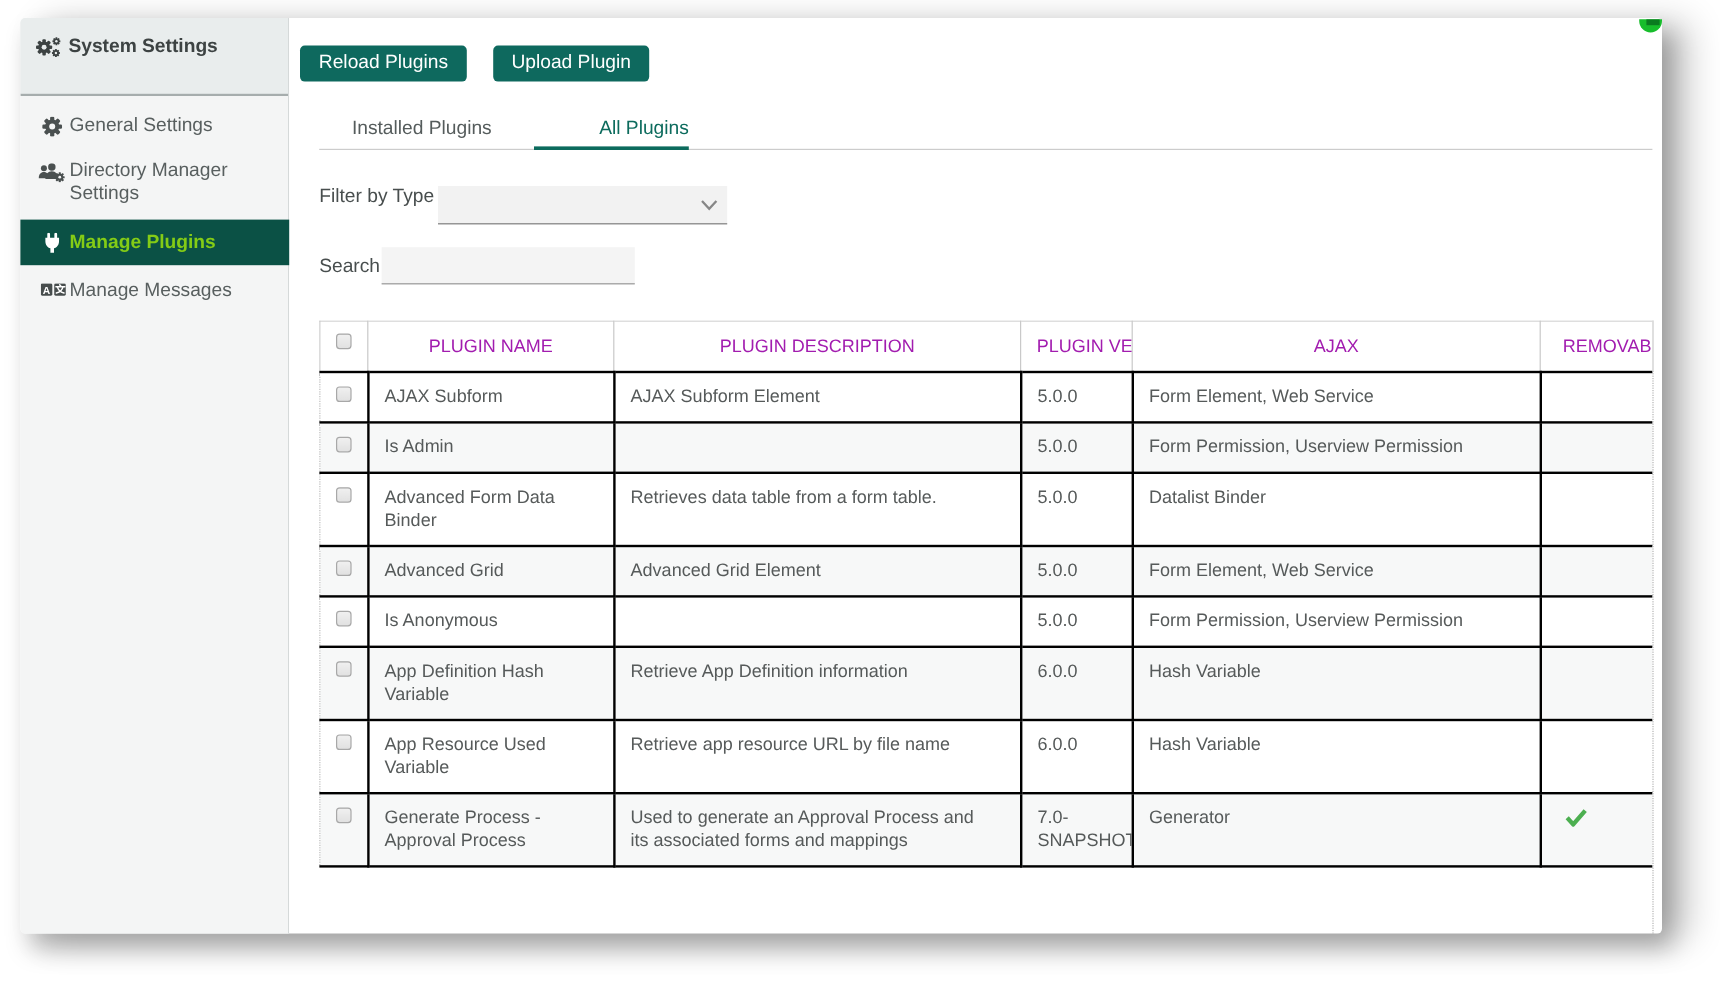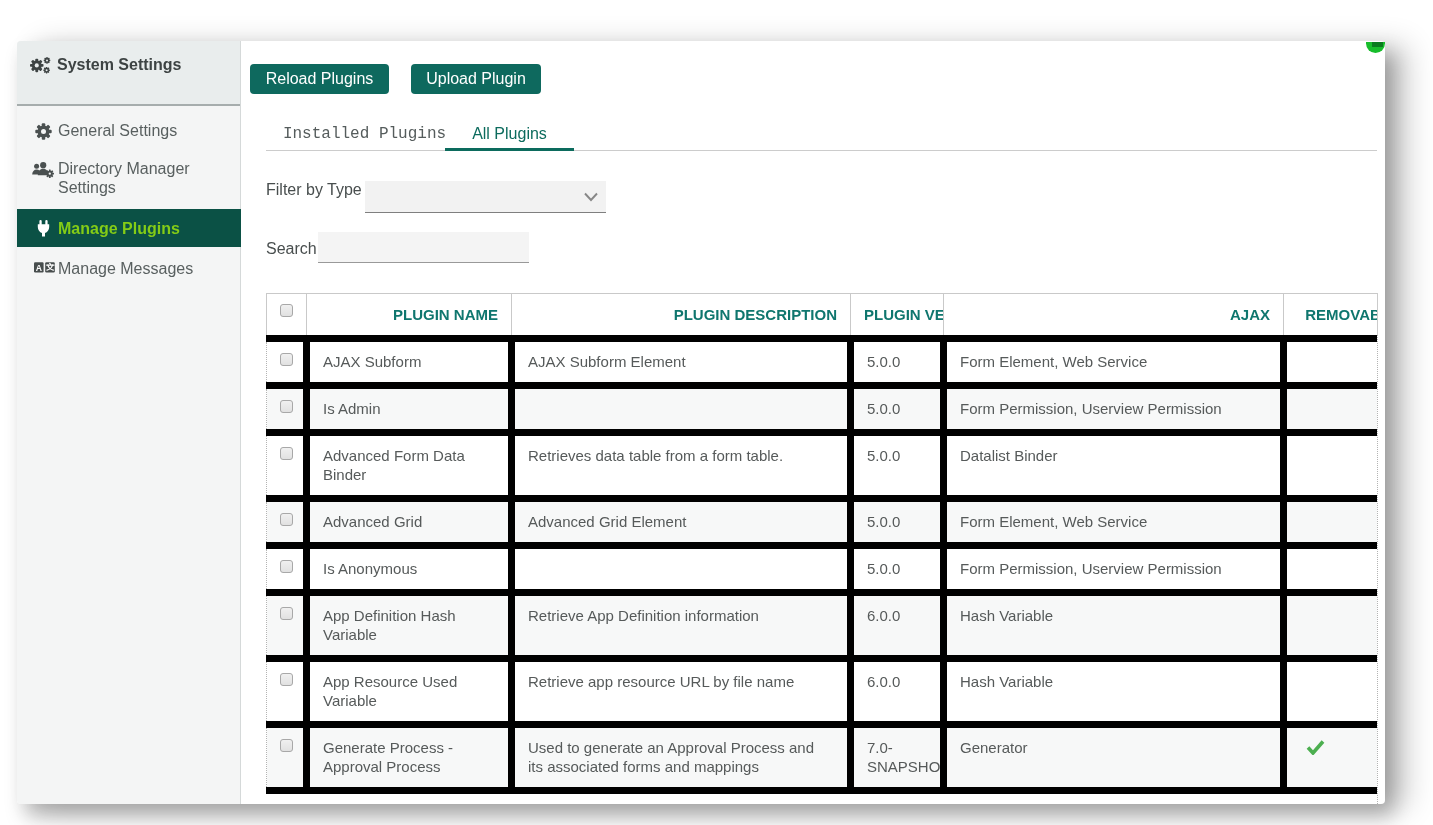--- a/index.html
+++ b/index.html
@@ -1,50 +1,49 @@
 <!DOCTYPE html>
 <html><head>
 <meta charset="utf-8">
 <style>
 * { margin:0; padding:0; box-sizing:border-box; }
 html,body { width:1433px; height:825px; background:#ffffff; font-family:"Liberation Sans", sans-serif; overflow:hidden; }
 .card {
   position:absolute; left:17px; top:15px; width:1368px; height:763px;
   background:#ffffff; border-radius:4px;
   box-shadow: 8px 12px 20px rgba(0,0,0,0.26), 22px 4px 30px rgba(0,0,0,0.20);
-  margin-top: 26px;
 }
 
 .sidebar { position:absolute; left:0; top:0; width:224px; height:763px; background:#f4f5f5; border-right:1px solid #d5d9d9; border-radius:4px 0 0 4px; }
 .side-header { position:absolute; left:0; top:0; width:100%; height:65px; background:#e9eded; border-bottom:2px solid #a6adad; border-radius:4px 0 0 0; }
 .side-header .ttl { position:absolute; left:40px; top:15px; font-size:16px; font-weight:bold; color:#3d4343; }
 .side-header svg { position:absolute; left:13px; top:14px; }
 .mi { position:absolute; left:0; width:224px; font-size:16px; color:#585f5f; }
 .mi .txt { position:absolute; left:41px; top:0; line-height:19px; }
 .mi svg { position:absolute; left:18px; }
 .mi-sel { background:#0b5145; color:#84cc16; font-weight:bold; }
 .gdot { position:absolute; left:1349px; top:1px; width:19px; height:11px; border-radius:0 0 10px 10px; background:#17bd2b; overflow:hidden; }
 .gdot:after { content:""; position:absolute; left:6px; top:0; width:11px; height:5px; background:#0a7b1f; }
 .btn { position:absolute; top:23px; height:30px; background:#0e695e; border-radius:4px; color:#fff; font-size:16px; font-weight:normal; text-align:center; line-height:30px; }
 .btn1 { left:233px; width:139px; }
 .btn2 { left:394px; width:130px; }
 .tabs { position:absolute; left:249px; top:78px; width:1111px; height:32px; border-bottom:1px solid #cccccc; }
 .tab { position:absolute; top:0; height:32px; font-size:16px; text-align:center; line-height:30px; color:#555c5c; }
-.tab1 { left:13px; width:171px;font-family:Liberation Mono, monospace; }
-.tab2 { left:179px; width:129px; color:#0c6b5d; border-bottom:3px solid #0c6b5d; }
+.tab1 { left:0; width:171px; }
+.tab2 { left:179px; width:129px; color:#0c6b5d; border-bottom:3px solid #0c6b5d;text-align:right; }
 .lbl { position:absolute; font-size:16px; color:#484e4e; }
 .sel { position:absolute; left:348px; top:140px; width:241px; height:32px; background:#f2f2f2; border-bottom:1px solid #7f7f7f; }
 .sel svg { position:absolute; right:7px; top:9px; }
 .inp { position:absolute; left:301px; top:191px; width:211px; height:31px; background:#f4f4f4; border-bottom:1px solid #999999; }
 .twrap { position:absolute; left:249px; top:252px; width:1111px; height:511px; overflow:hidden; }
 .dotline { position:absolute; left:1360px; top:294px; height:469px; width:1px; border-left:1px dotted #b3b3b3; }
 .solidline { position:absolute; left:1360px; top:252px; height:42px; width:1px; border-left:1px solid #cbcbcb; }
 table { border-collapse:collapse; table-layout:fixed; width:1147px; }
-th { font-size:15px; font-weight:bold; color:#0f766e; text-align:right; padding:11px 13px; border:1px solid #c9c9c9; background:#fff; line-height:19px; white-space:nowrap; overflow:hidden; }
-td { font-size:15px; color:#565a5a; padding:10px 13px 11px; border:7px solid #000000; line-height:19px; vertical-align:top; overflow:hidden; }
+th { font-size:15px; font-weight:normal; color:#a21caf; text-align:center; padding:11px 13px; border:1px solid #c9c9c9; background:#fff; line-height:19px; white-space:nowrap; overflow:hidden; }
+td { font-size:15px; color:#565a5a; padding:10px 13px 11px; border:2px solid #000000; line-height:19px; vertical-align:top; overflow:hidden; }
 td.dcell { padding-right:26px; }
 tbody tr:nth-child(even) td { background:#f7f8f8; }
 tbody td:first-child { border-left:1px dotted #b3b3b3; }
 .cb { width:13px; height:13px; border:1px solid #a8a8a8; border-radius:3px; background:linear-gradient(#f0f0f0,#e1e1e1); margin:1px 0 0 0; }
 td.ckc { padding-top:10px; } th.ckc { padding-top:9px; vertical-align:top; }
 .chk { display:block; margin:1px 0 0 6px; }
 </style>
 </head>
 <body>
 <div class="card">

